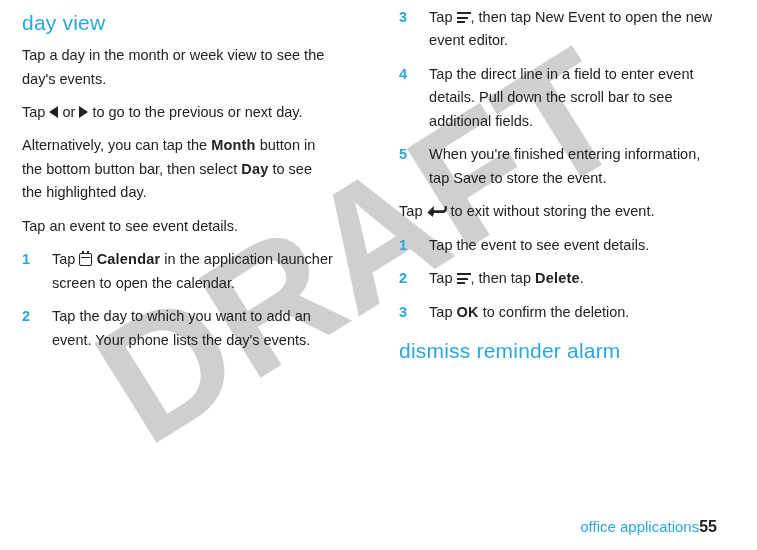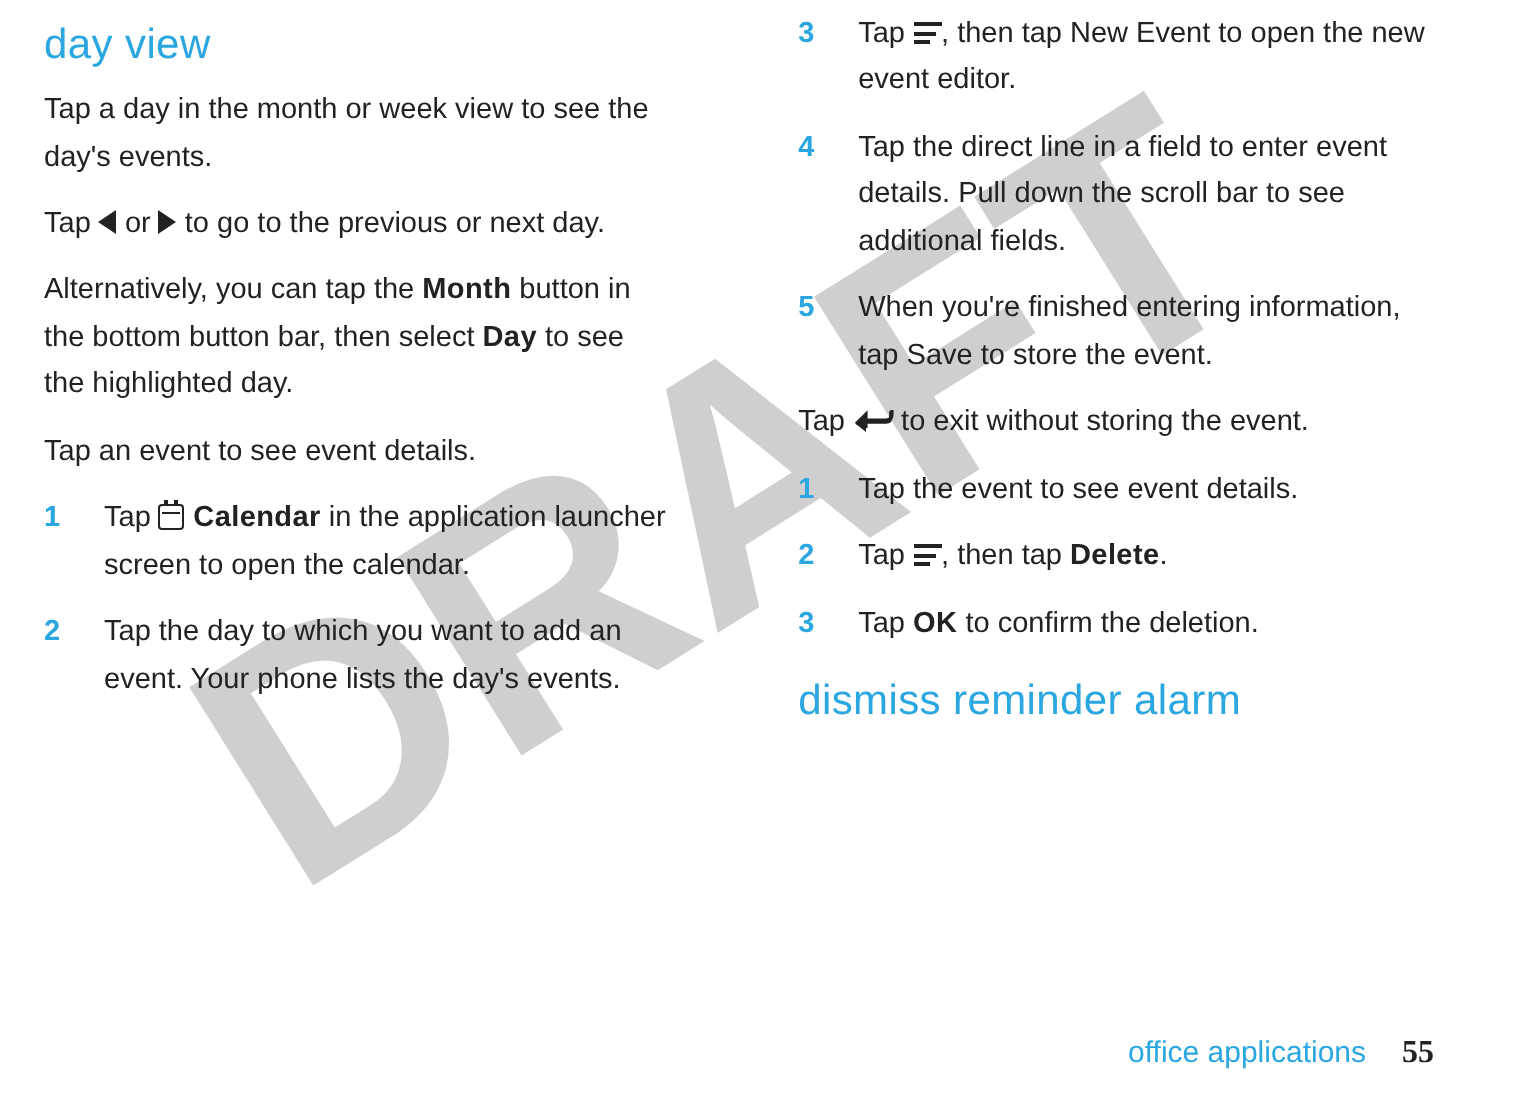--- a/index.html
+++ b/index.html
@@ -104,22 +104,22 @@
   .back-icon {
     display: inline-block;
     vertical-align: -2px;
   }
   .footer {
     position: absolute;
     bottom: 14px;
     right: 40px;
     font-size: 15px;
   }
-  .footer-label { color: #2aa6e0; margin-right: 18px; }
-  .footer-page { font-weight: bold; font-size: 16px; color: #222; font-family: Liberation Serif, serif; }
+  .footer-label { color: #2aa6e0; }
+  .footer-page { font-weight: bold; font-size: 16px; color: #222; }
 </style>
 </head>
 <body>
 
 <svg class="draft-bg" viewBox="0 0 757 550">
   <text x="378" y="300" text-anchor="middle" font-family="Arial Black, Arial, sans-serif" font-weight="900" font-size="170" fill="#cfcfcf" transform="rotate(-32 378 275)">DRAFT</text>
 </svg>
 
 <div class="content">
 

